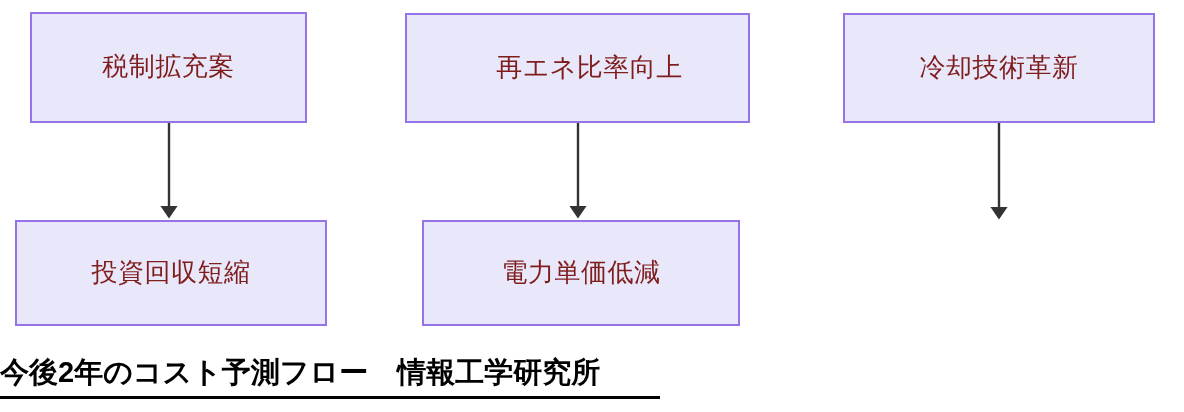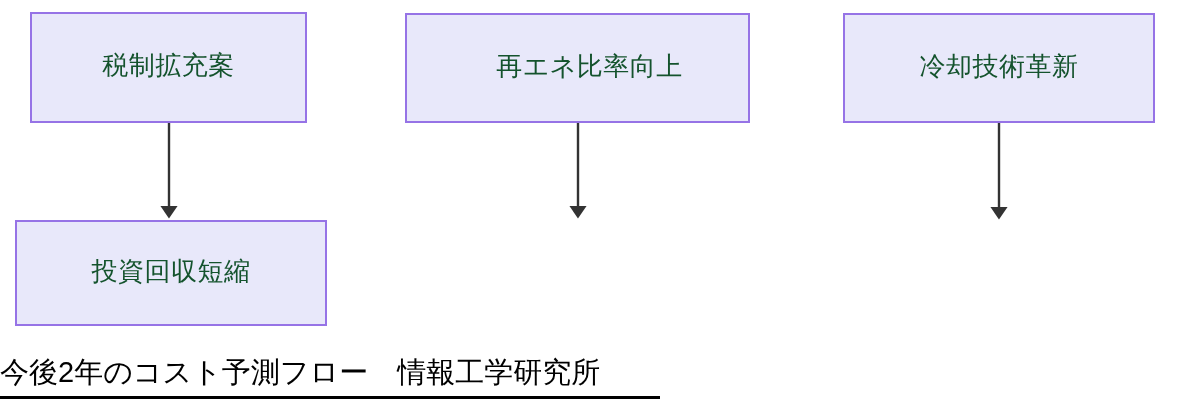--- a/index.html
+++ b/index.html
@@ -27,23 +27,23 @@
     position: absolute;
     box-sizing: border-box;
     background: #e8e8fa;
     border: 2px solid #9673e6;
     display: flex;
     align-items: center;
     justify-content: center;
   }
 
   .node-label {
-    font-family: Liberation Mono, monospace;
+    font-family: Liberation Serif, serif;
     font-size: 26px;
-    color: #14532d;
+    color: #7f1d1d;
     line-height: 1.1;
     letter-spacing: 0.5px;
     white-space: nowrap;
     text-align: center;
   }
 
   
   #node-top-1 { left: 30px;  top: 12px;  width: 277px; height: 111px; }
   #node-top-2 { left: 405px; top: 13px;  width: 345px; height: 110px; padding-left: 24px; }
   #node-top-3 { left: 843px; top: 13px;  width: 312px; height: 110px; }
@@ -64,21 +64,21 @@
   #caption-block {
     position: absolute;
     left: 0px;
     top: 356px;
     width: 700px;
   }
 
   .caption-text {
     font-family: "Liberation Sans", "DejaVu Sans", sans-serif;
     font-size: 29px;
-    font-weight: normal;
+    font-weight: bold;
     color: #000000;
     white-space: pre;
     line-height: 1.15;
     letter-spacing: 0px;
   }
 
   #caption-underline {
     position: absolute;
     left: 0px;
     top: 396px;
@@ -115,20 +115,23 @@
   </div>
 
   <div class="node-box" id="node-top-3">
     <span class="node-label">冷却技術革新</span>
   </div>
 
   <div class="node-box" id="node-bottom-1">
     <span class="node-label">投資回収短縮</span>
   </div>
 
+  <div class="node-box" id="node-bottom-2">
+    <span class="node-label">電力単価低減</span>
+  </div>
 
 
   <div id="caption-block">
     <span class="caption-text">今後2年のコスト予測フロー　情報工学研究所</span>
   </div>
   <div id="caption-underline"></div>
 
 </div>
 
 </body></html>

